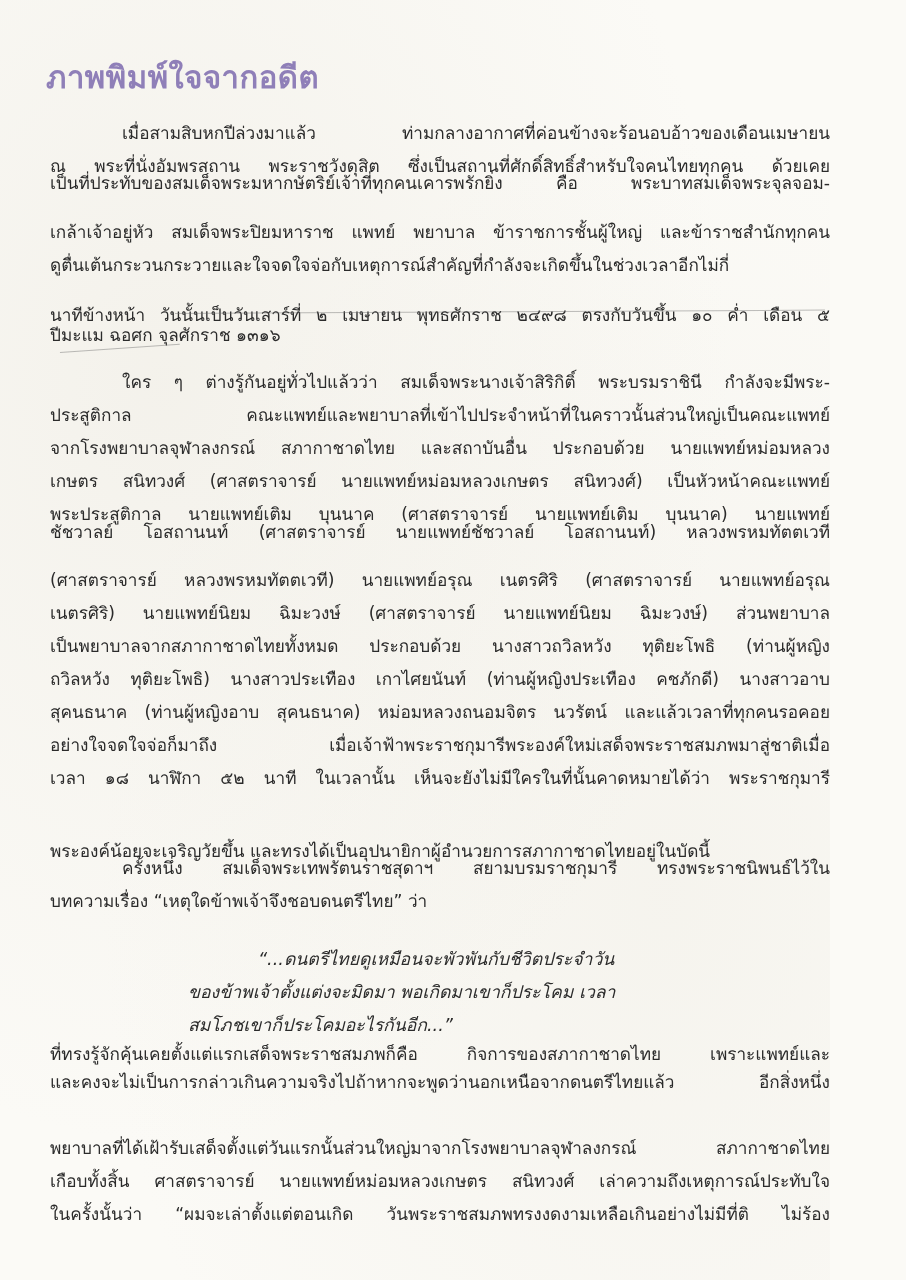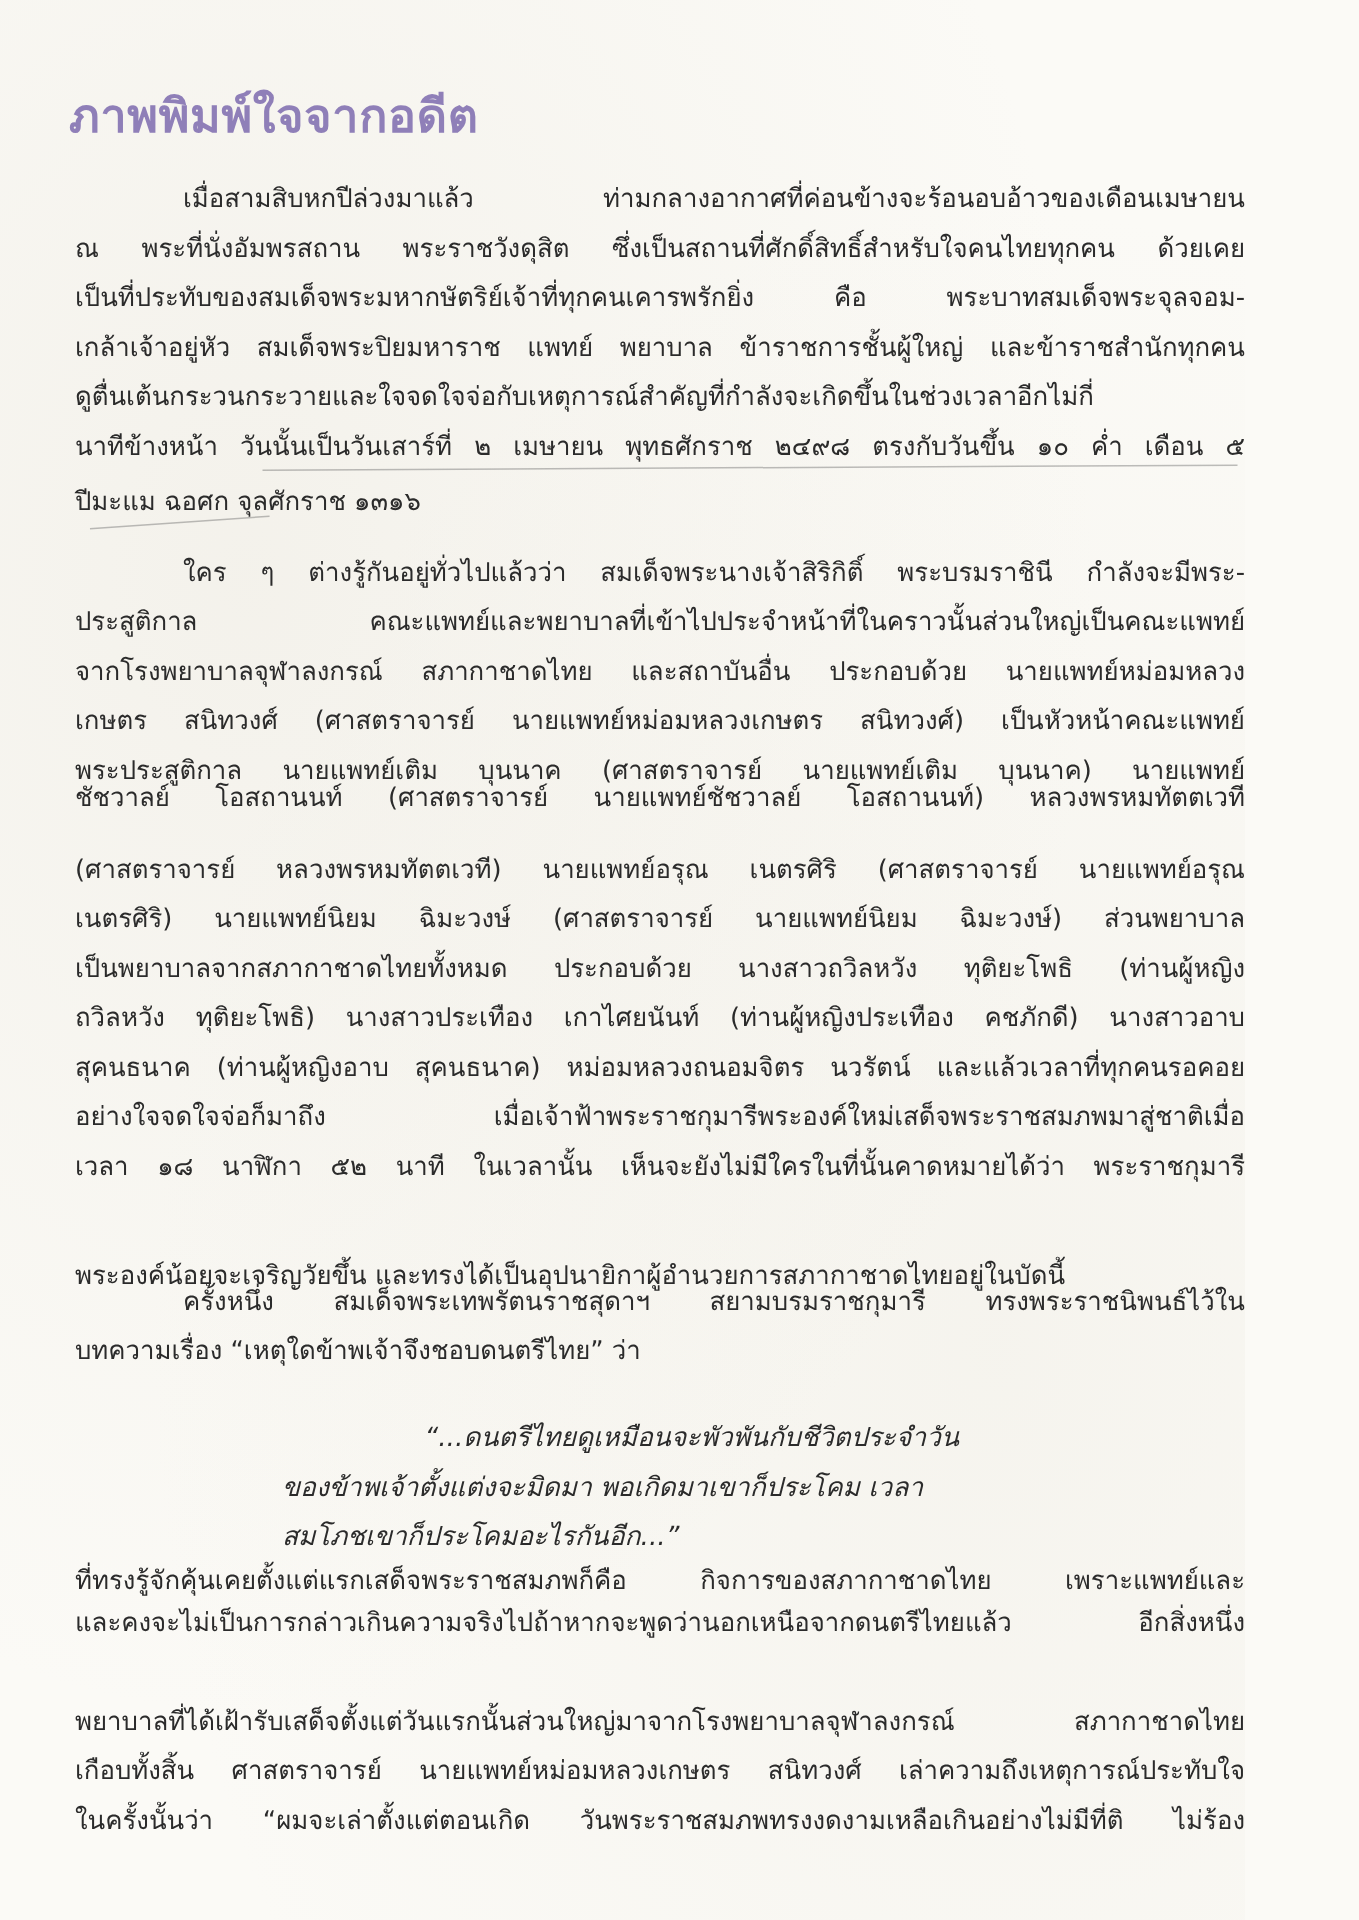--- a/index.html
+++ b/index.html
@@ -72,24 +72,24 @@
 </head>
 <body>
 
 <div class="page">
 
   <div class="title">ภาพพิมพ์ใจจากอดีต</div>
 
   <div>
     <div class="line indent" style="top:122px">เมื่อสามสิบหกปีล่วงมาแล้ว  ท่ามกลางอากาศที่ค่อนข้างจะร้อนอบอ้าวของเดือนเมษายน</div>
     <div class="line" style="top:155px">ณ พระที่นั่งอัมพรสถาน พระราชวังดุสิต ซึ่งเป็นสถานที่ศักดิ์สิทธิ์สำหรับใจคนไทยทุกคน ด้วยเคย</div>
-    <div class="line" style="top:188px">เป็นที่ประทับของสมเด็จพระมหากษัตริย์เจ้าที่ทุกคนเคารพรักยิ่ง คือ พระบาทสมเด็จพระจุลจอม-</div>
+    <div class="line" style="top:172px">เป็นที่ประทับของสมเด็จพระมหากษัตริย์เจ้าที่ทุกคนเคารพรักยิ่ง คือ พระบาทสมเด็จพระจุลจอม-</div>
     <div class="line" style="top:221px">เกล้าเจ้าอยู่หัว สมเด็จพระปิยมหาราช   แพทย์ พยาบาล ข้าราชการชั้นผู้ใหญ่ และข้าราชสำนักทุกคน</div>
     <div class="line" style="top:254px">ดูตื่นเต้นกระวนกระวายและใจจดใจจ่อกับเหตุการณ์สำคัญที่กำลังจะเกิดขึ้นในช่วงเวลาอีกไม่กี่</div>
-    <div class="line" style="top:287px">นาทีข้างหน้า วันนั้นเป็นวันเสาร์ที่ ๒ เมษายน พุทธศักราช ๒๔๙๘ ตรงกับวันขึ้น ๑๐ ค่ำ เดือน ๕</div>
+    <div class="line" style="top:304px">นาทีข้างหน้า วันนั้นเป็นวันเสาร์ที่ ๒ เมษายน พุทธศักราช ๒๔๙๘ ตรงกับวันขึ้น ๑๐ ค่ำ เดือน ๕</div>
     <div class="line last" style="top:324px">ปีมะแม ฉอศก จุลศักราช ๑๓๑๖</div>
   </div>
 
   <div class="pencil" style="left:175px; top:313px; width:650px; transform:rotate(-0.3deg);"></div>
   <div class="pencil" style="left:60px; top:352px; width:120px; transform:rotate(-4deg);"></div>
 
   <div>
     <div class="line indent" style="top:371px">ใคร ๆ ต่างรู้กันอยู่ทั่วไปแล้วว่า สมเด็จพระนางเจ้าสิริกิติ์ พระบรมราชินี กำลังจะมีพระ-</div>
     <div class="line" style="top:404px">ประสูติกาล   คณะแพทย์และพยาบาลที่เข้าไปประจำหน้าที่ในคราวนั้นส่วนใหญ่เป็นคณะแพทย์</div>
     <div class="line" style="top:437px">จากโรงพยาบาลจุฬาลงกรณ์ สภากาชาดไทย และสถาบันอื่น ประกอบด้วย นายแพทย์หม่อมหลวง</div>
@@ -105,21 +105,21 @@
     <div class="line" style="top:767px">เวลา ๑๘ นาฬิกา ๕๒ นาที ในเวลานั้น เห็นจะยังไม่มีใครในที่นั้นคาดหมายได้ว่า พระราชกุมารี</div>
     <div class="line last" style="top:840px">พระองค์น้อยจะเจริญวัยขึ้น และทรงได้เป็นอุปนายิกาผู้อำนวยการสภากาชาดไทยอยู่ในบัดนี้</div>
   </div>
 
   <div>
     <div class="line indent" style="top:857px">ครั้งหนึ่ง สมเด็จพระเทพรัตนราชสุดาฯ สยามบรมราชกุมารี ทรงพระราชนิพนธ์ไว้ใน</div>
     <div class="line last" style="top:890px">บทความเรื่อง “เหตุใดข้าพเจ้าจึงชอบดนตรีไทย” ว่า</div>
   </div>
 
   <div>
-    <div class="quote-line" style="left:258px; top:948px;margin-left:25px;">“...ดนตรีไทยดูเหมือนจะพัวพันกับชีวิตประจำวัน</div>
+    <div class="quote-line" style="left:258px; top:948px;">“...ดนตรีไทยดูเหมือนจะพัวพันกับชีวิตประจำวัน</div>
     <div class="quote-line" style="left:188px; top:981px;">ของข้าพเจ้าตั้งแต่งจะมิดมา พอเกิดมาเขาก็ประโคม เวลา</div>
     <div class="quote-line" style="left:188px; top:1014px;text-align:center;">สมโภชเขาก็ประโคมอะไรกันอีก...”</div>
   </div>
 
   <div>
     <div class="line" style="top:1071px">และคงจะไม่เป็นการกล่าวเกินความจริงไปถ้าหากจะพูดว่านอกเหนือจากดนตรีไทยแล้ว  อีกสิ่งหนึ่ง</div>
     <div class="line" style="top:1043px">ที่ทรงรู้จักคุ้นเคยตั้งแต่แรกเสด็จพระราชสมภพก็คือ กิจการของสภากาชาดไทย เพราะแพทย์และ</div>
     <div class="line" style="top:1137px">พยาบาลที่ได้เฝ้ารับเสด็จตั้งแต่วันแรกนั้นส่วนใหญ่มาจากโรงพยาบาลจุฬาลงกรณ์   สภากาชาดไทย</div>
     <div class="line" style="top:1170px">เกือบทั้งสิ้น ศาสตราจารย์ นายแพทย์หม่อมหลวงเกษตร สนิทวงศ์ เล่าความถึงเหตุการณ์ประทับใจ</div>
     <div class="line" style="top:1203px">ในครั้งนั้นว่า “ผมจะเล่าตั้งแต่ตอนเกิด วันพระราชสมภพทรงงดงามเหลือเกินอย่างไม่มีที่ติ ไม่ร้อง</div>

